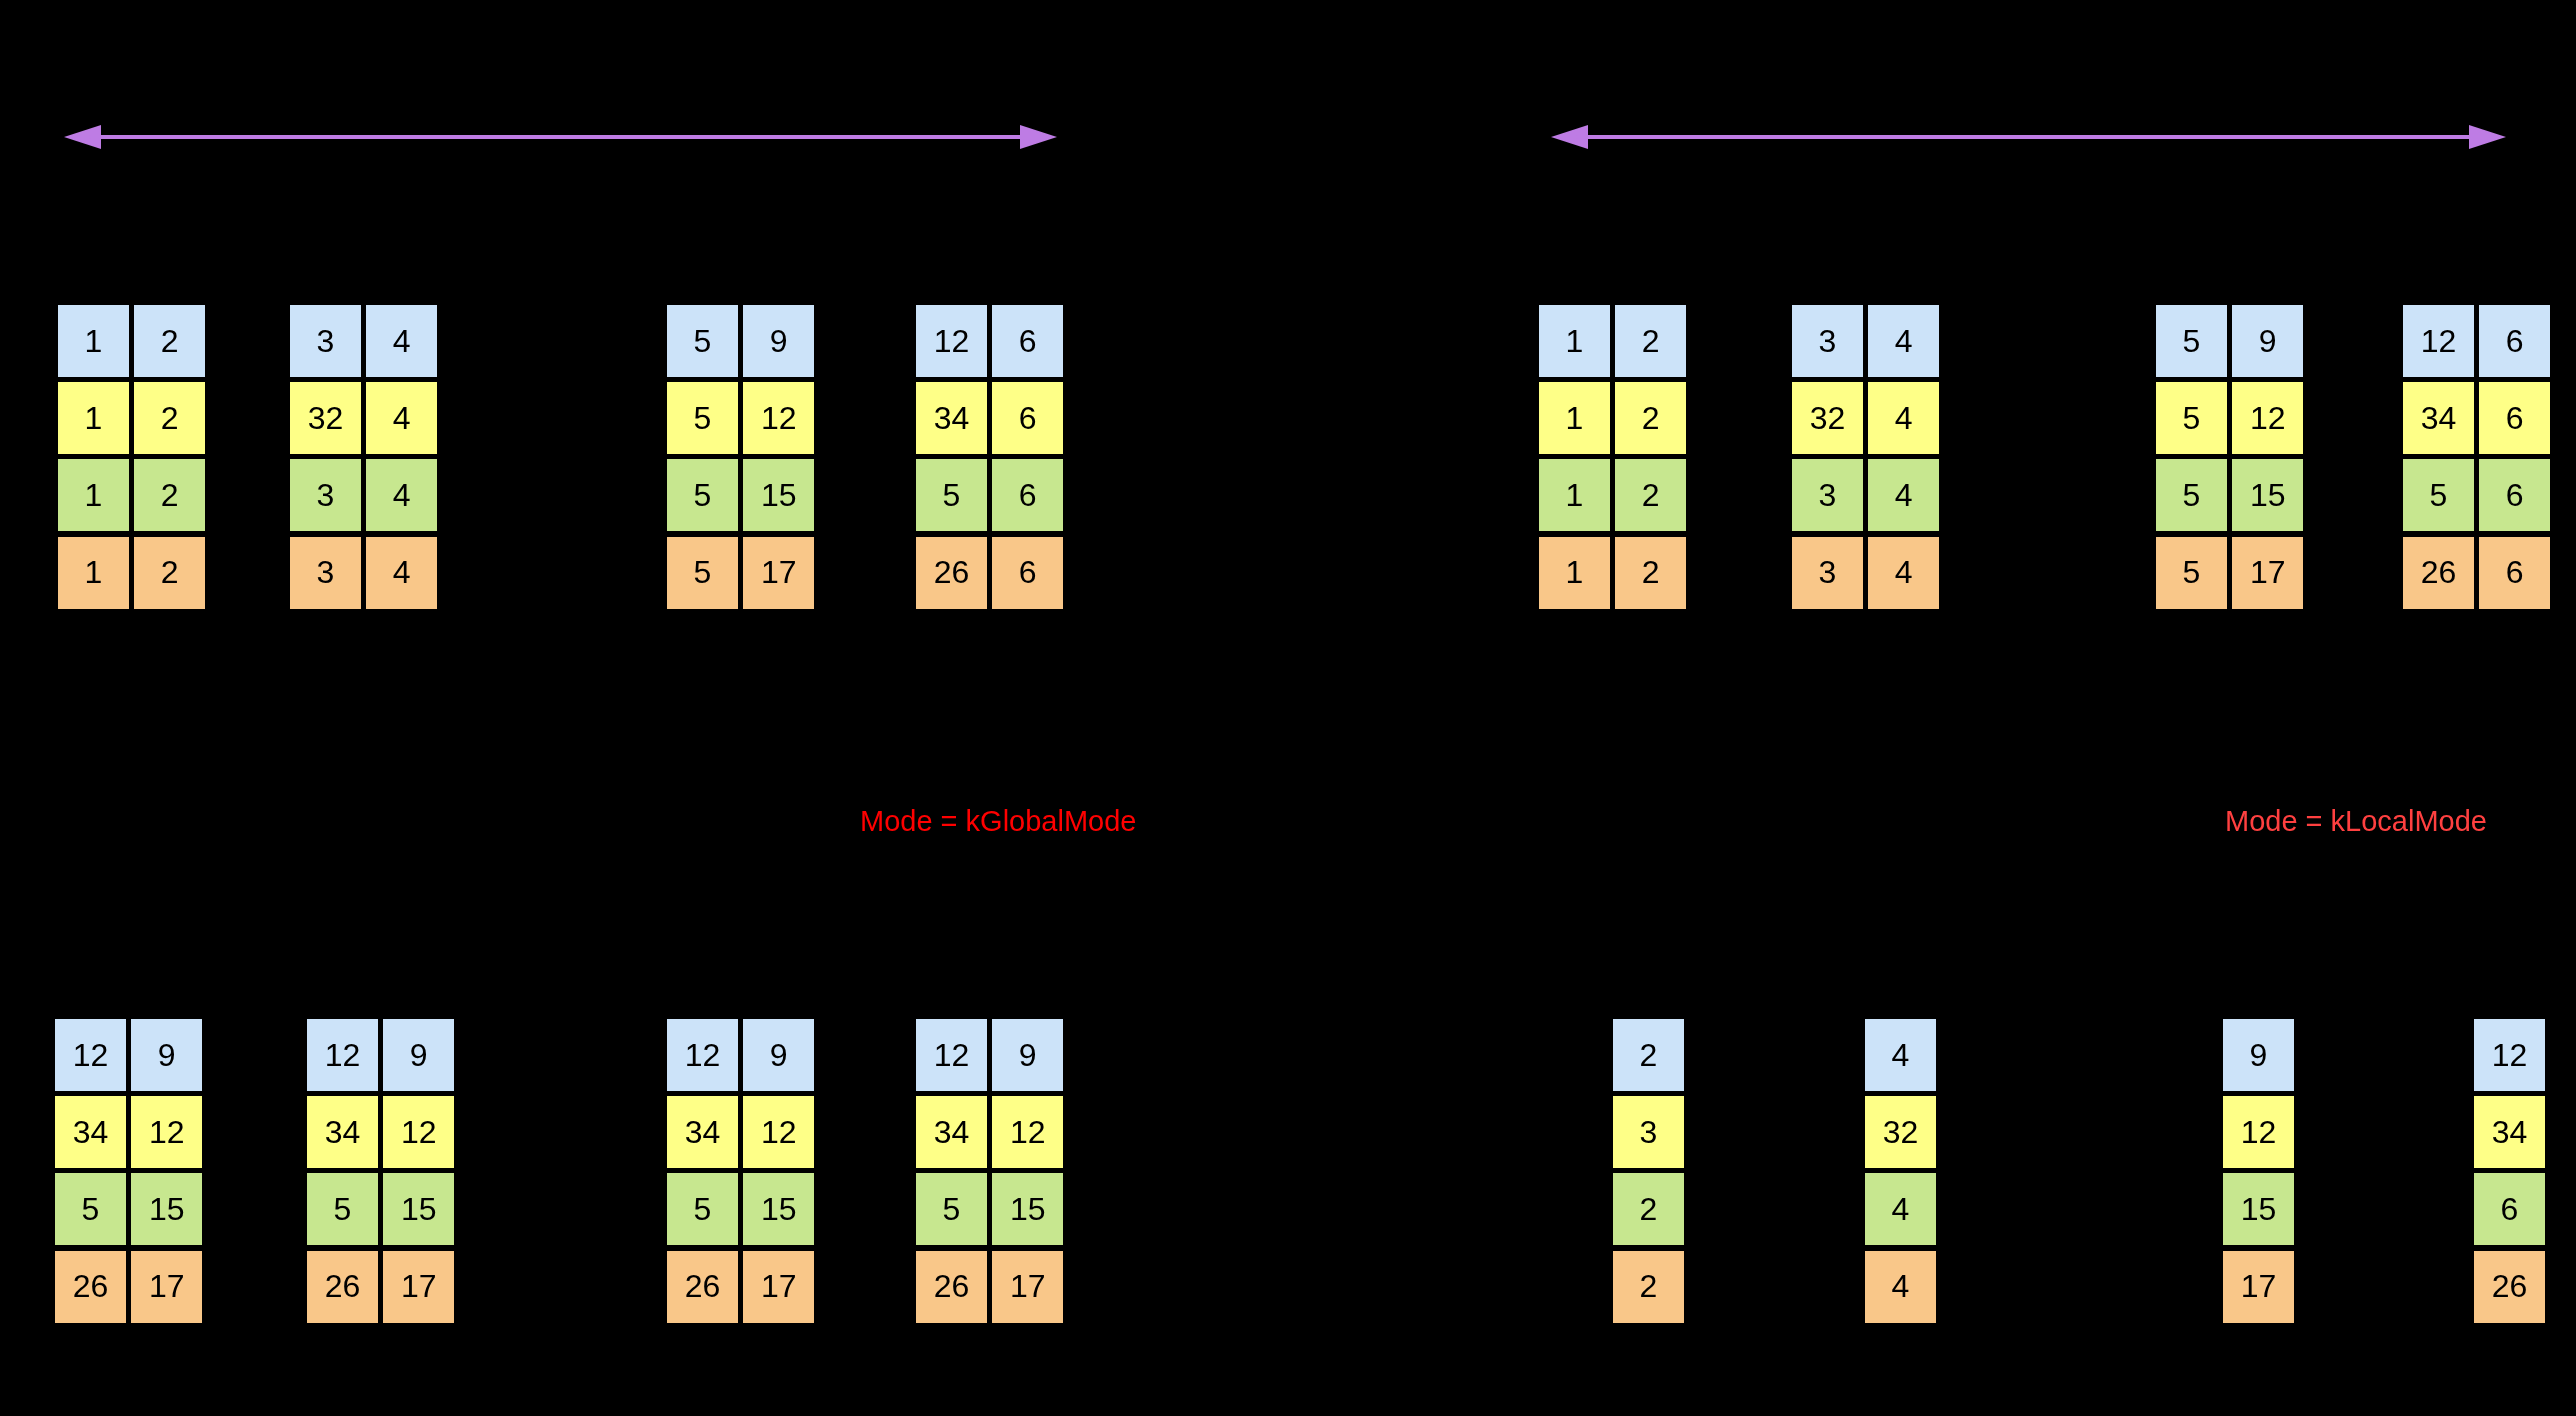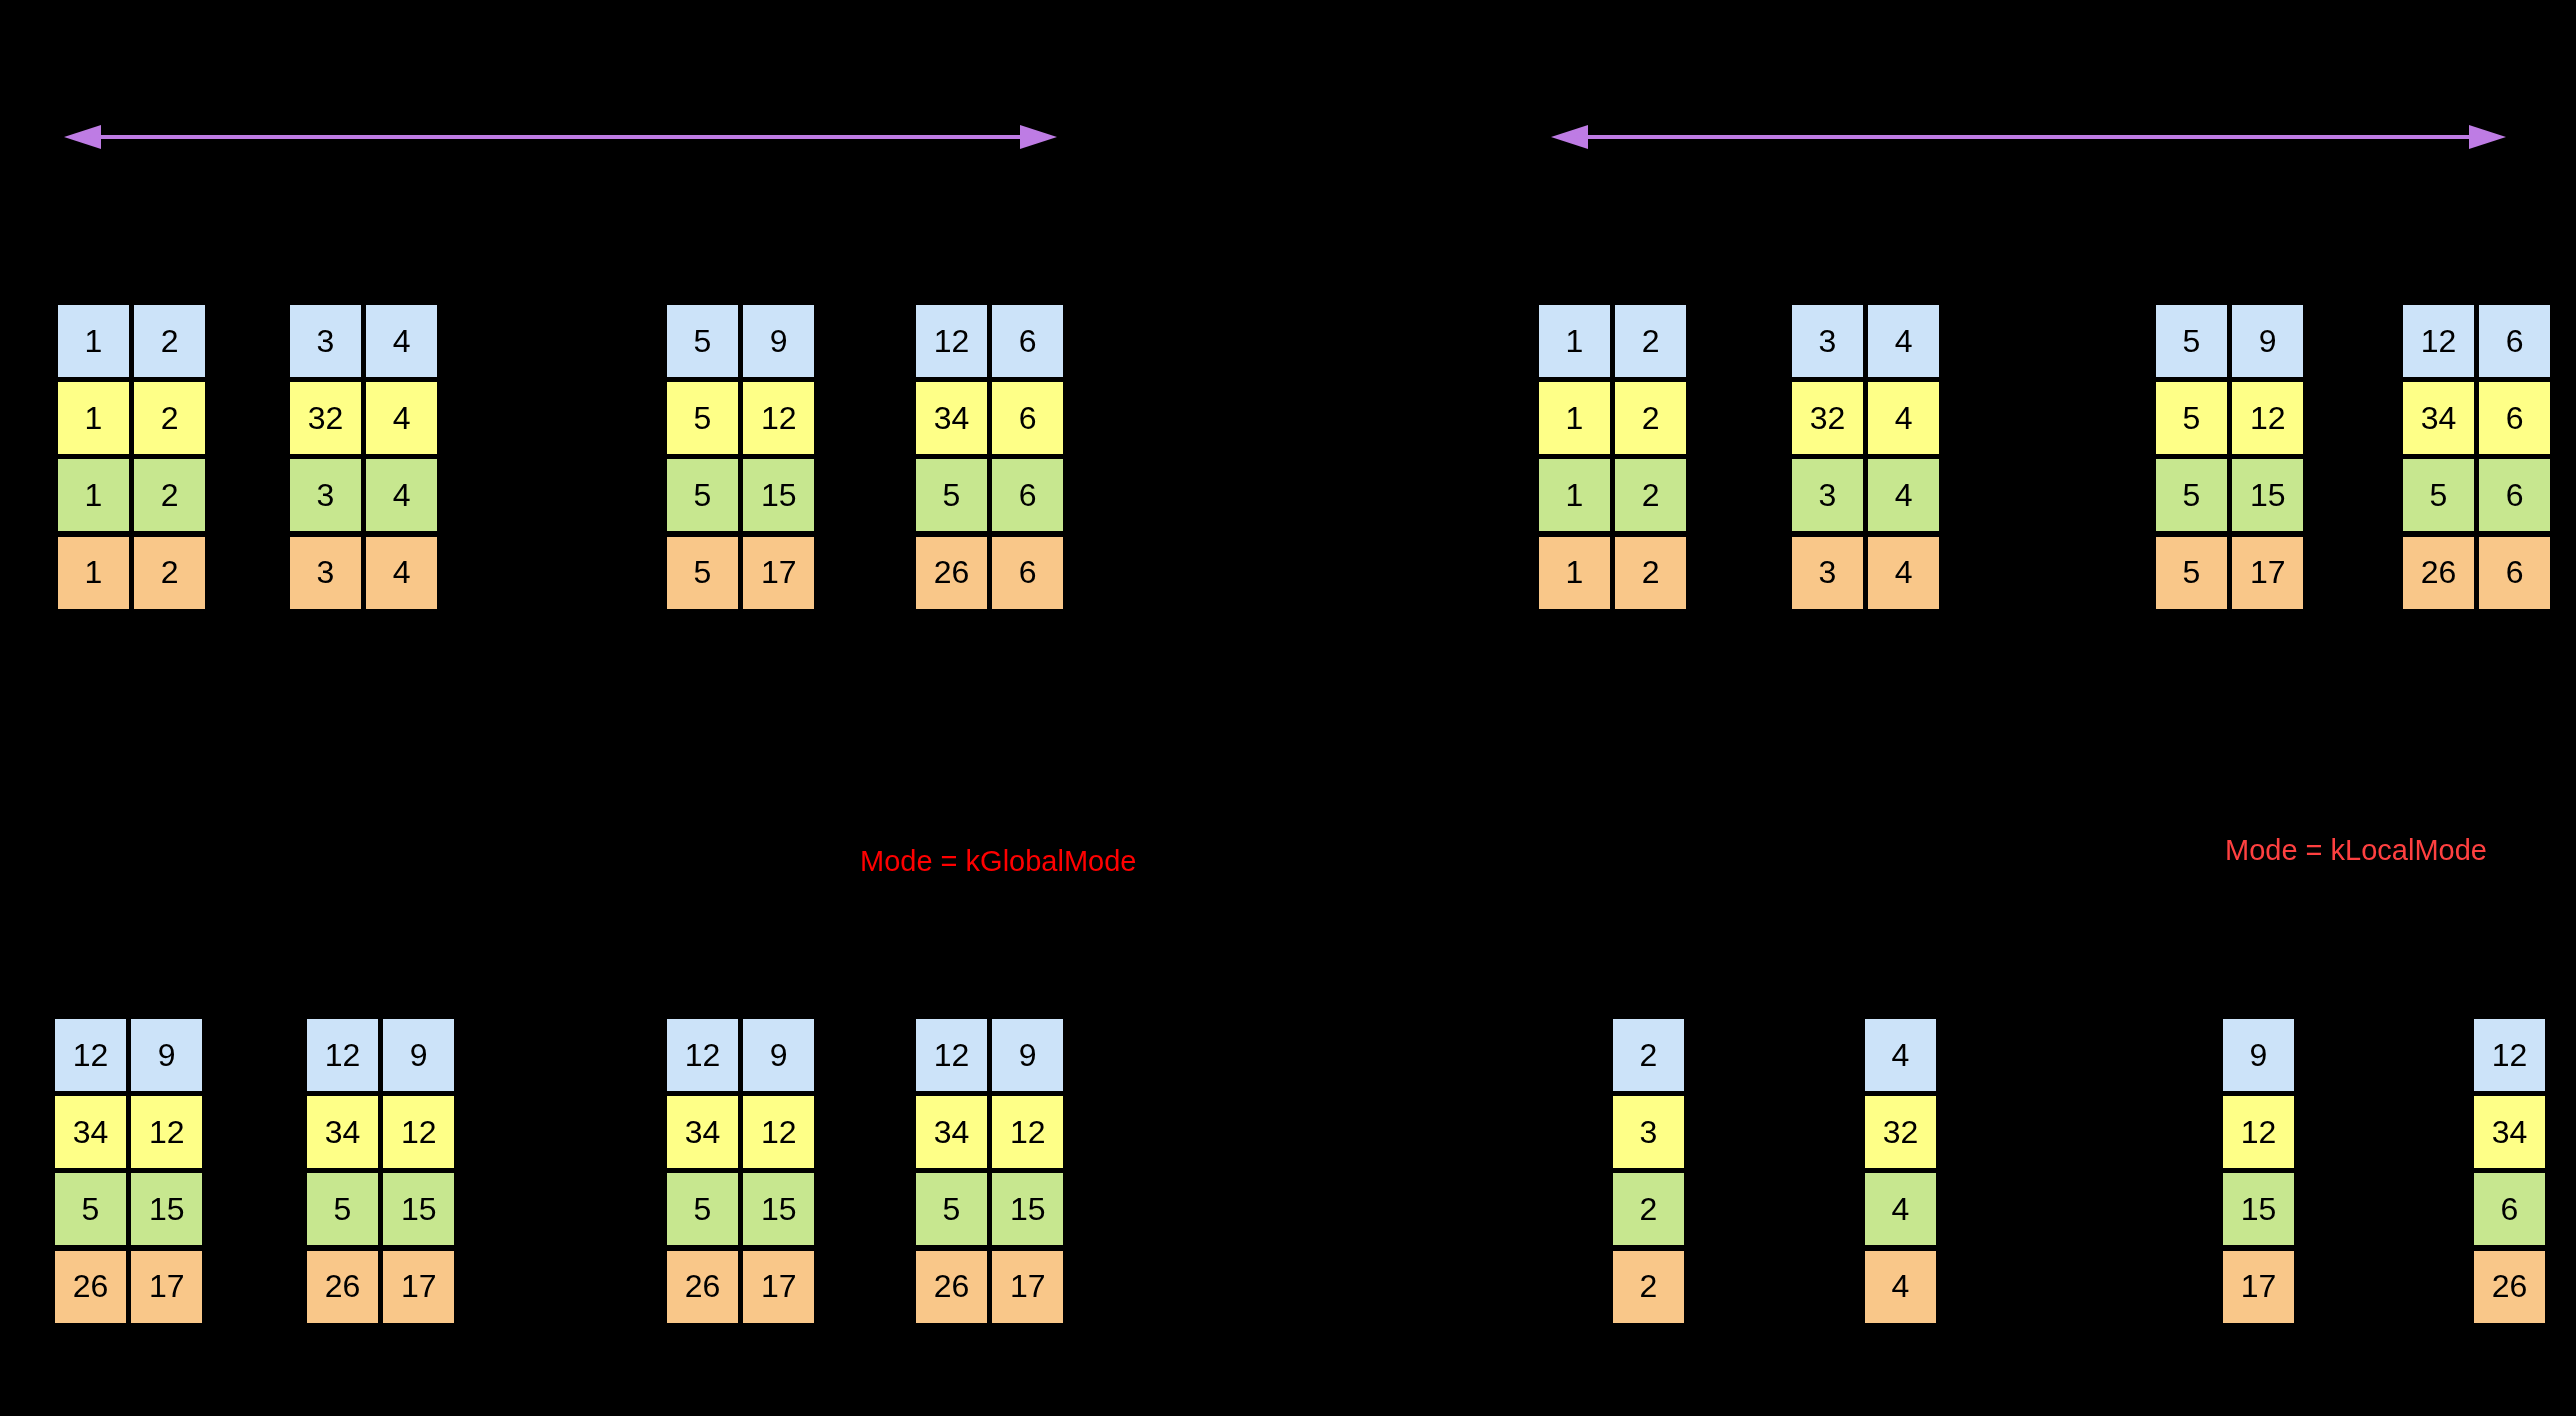--- a/index.html
+++ b/index.html
@@ -195,22 +195,22 @@
       <div class="trow">
         <div class="tcell" style="background: rgb(199, 231, 143);">5</div>
         <div class="tcell" style="background: rgb(199, 231, 143);">6</div>
       </div>
       <div class="trow">
         <div class="tcell" style="background: rgb(249, 199, 137);">26</div>
         <div class="tcell" style="background: rgb(249, 199, 137);">6</div>
       </div>
     </div>
 
-  <div class="mode-label global" style="left:860px;top:805px;margin-top:40px;">Mode = kGlobalMode</div>
-  <div class="mode-label local" style="left:2225px;top:834px;">Mode = kLocalMode</div>
+  <div class="mode-label global" style="left:860px;top:805px;">Mode = kGlobalMode</div>
+  <div class="mode-label local" style="left:2225px;top:805px;">Mode = kLocalMode</div>
 
   <div class="dtable" style="left:54px;top:1018px;">
       <div class="trow">
         <div class="tcell" style="background: rgb(204, 227, 249);">12</div>
         <div class="tcell" style="background: rgb(204, 227, 249);">9</div>
       </div>
       <div class="trow">
         <div class="tcell" style="background: rgb(254, 255, 135);">34</div>
         <div class="tcell" style="background: rgb(254, 255, 135);">12</div>
       </div>

